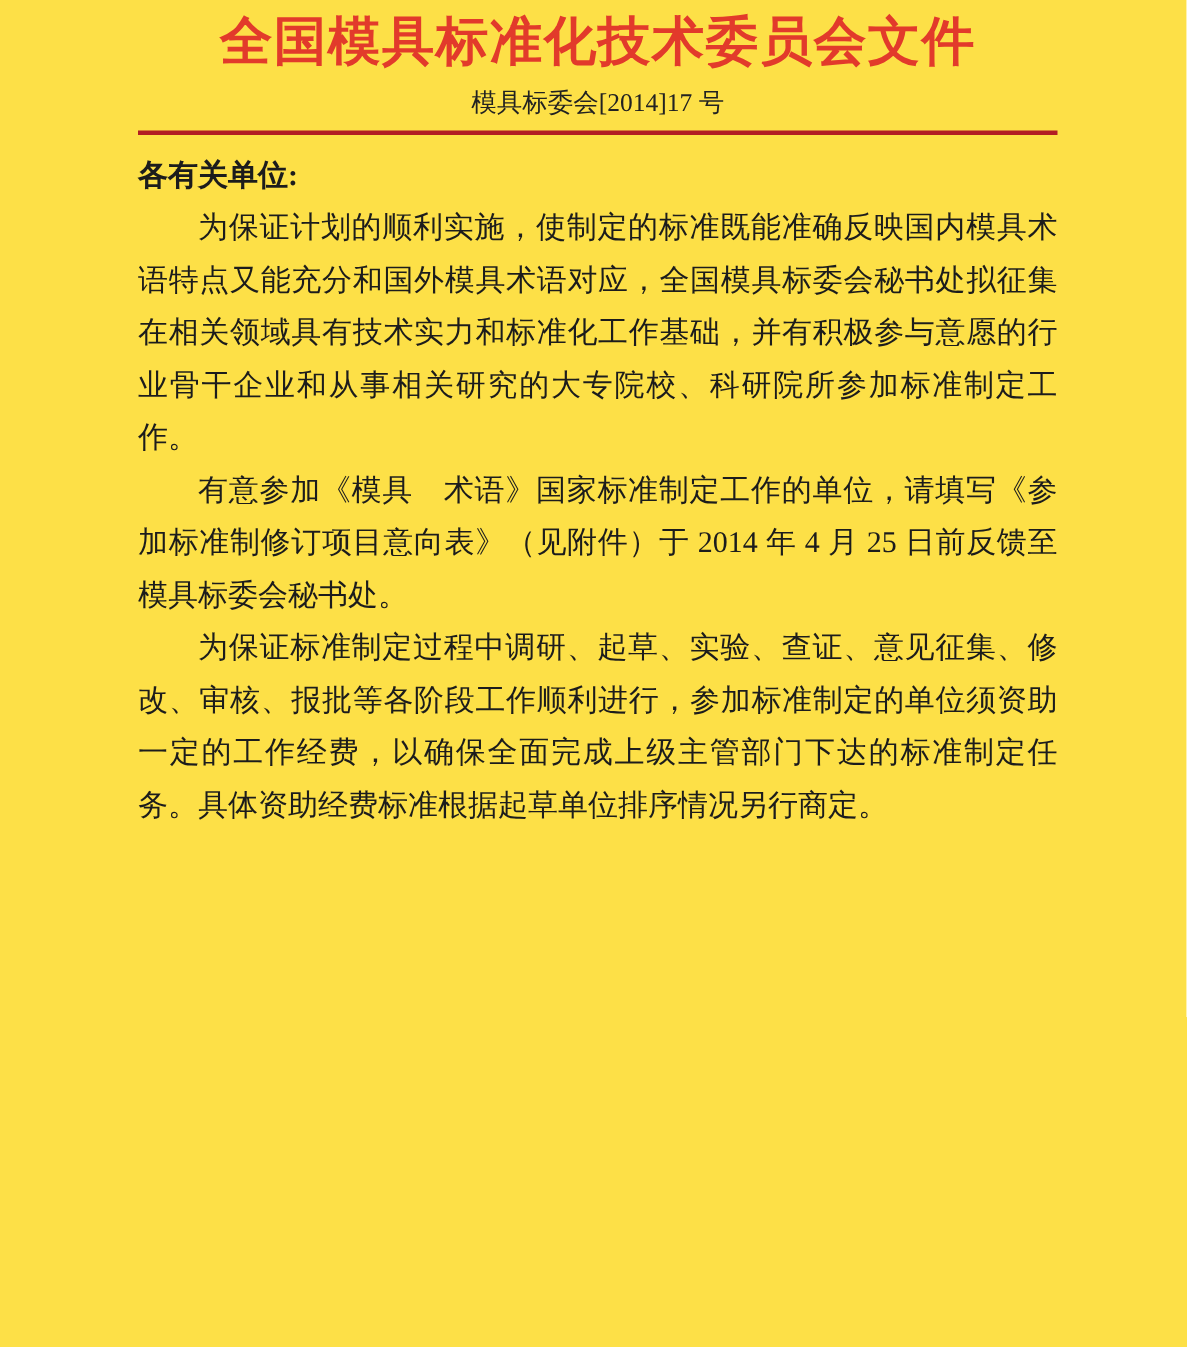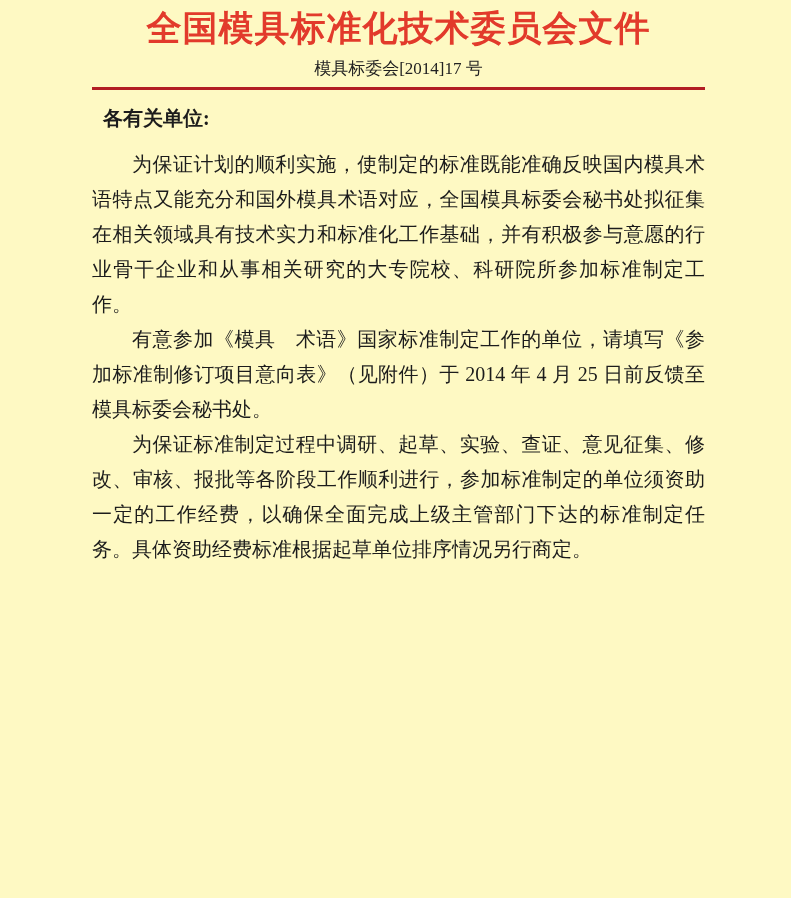--- a/index.html
+++ b/index.html
@@ -5,21 +5,21 @@
   html, body {
     margin: 0;
     padding: 0;
     background: #ffffff;
   }
   .page {
     position: relative;
     width: 791px;
     height: 898px;
     margin: 0 auto;
-    background: #fef9c3;
+    background: #fde047;
     overflow: hidden;
     color: #1c1c1c;
   }
   .content {
     padding: 0 86px 0 92px; 
   }
   .letterhead-title {
     margin: 6px 0 0 0;
     font-family: "Liberation Sans", "DejaVu Sans", sans-serif;
     font-weight: bold;
@@ -54,21 +54,21 @@
     color: #111111;
   }
   .body-text {
     margin-top: 10px;
     font-family: "Liberation Serif", "DejaVu Serif", serif;
     font-size: 20px;
     line-height: 35px;
     color: #1c1c1c;
   }
   .salutation {
-    margin: 11px;
+    margin: 0;
     font-weight: bold;
   }
   .para {
     margin: 0;
     text-align: justify;
     text-indent: 2em;
   }
 </style>
 </head>
 <body>

